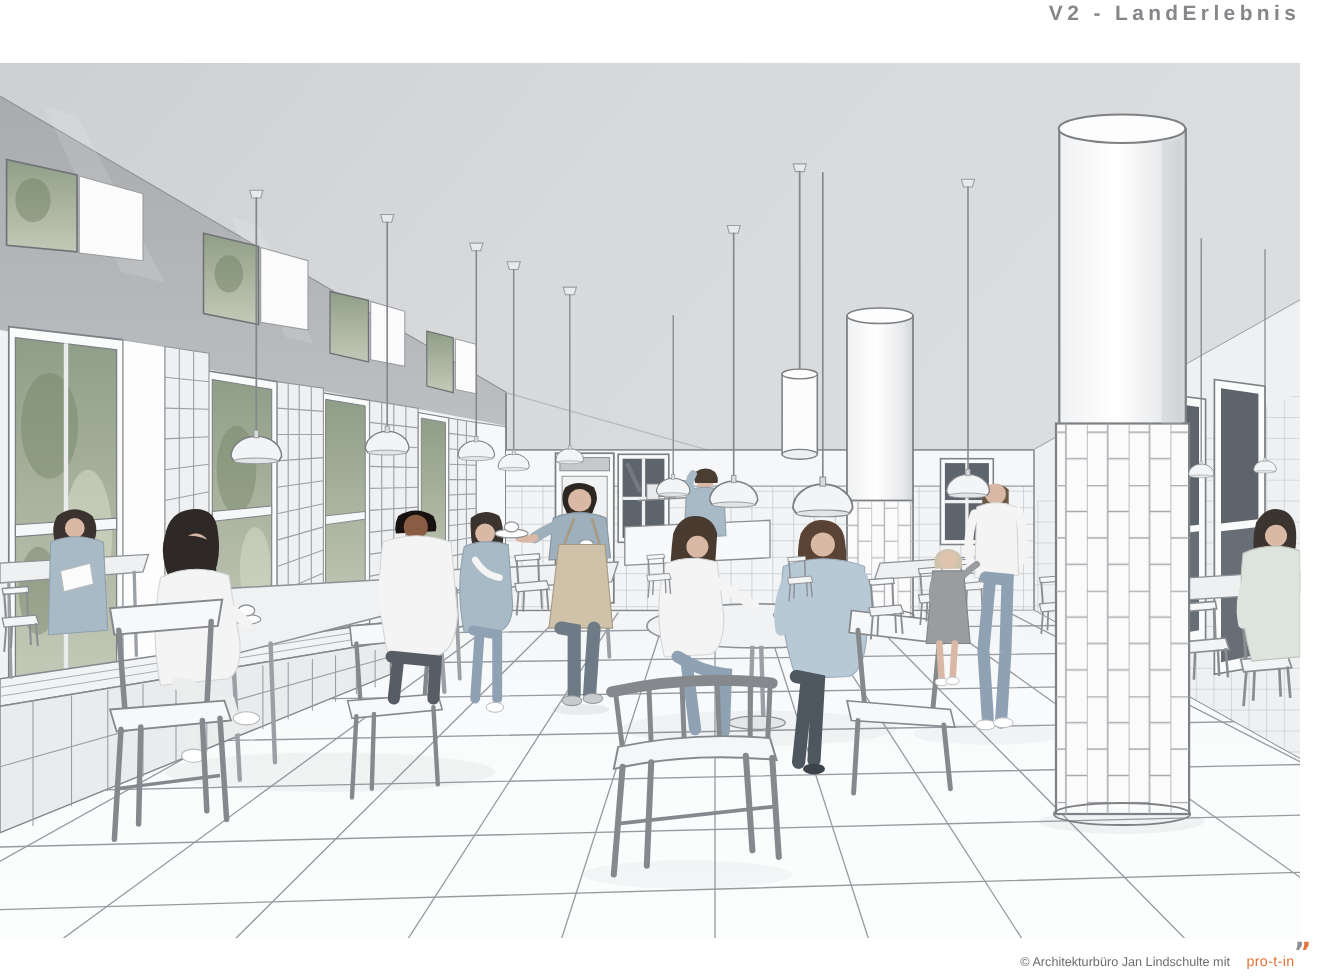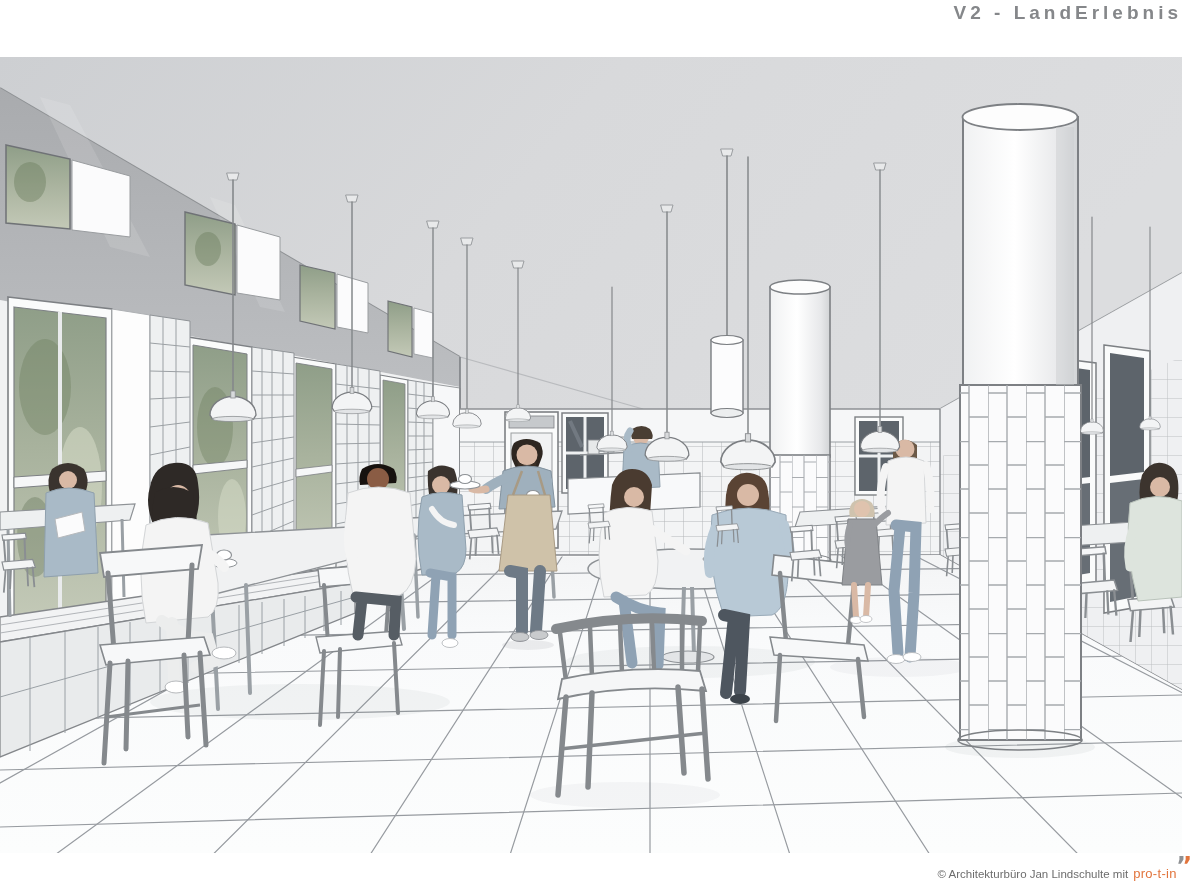--- a/index.html
+++ b/index.html
@@ -3,21 +3,21 @@
 <meta charset="utf-8">
 <style>
   html,body{margin:0;padding:0;background:#ffffff;}
   .page{position:relative;width:1200px;height:889px;background:#ffffff;overflow:hidden;
         font-family:"Liberation Sans",sans-serif;}
   .title{position:absolute;top:2px;right:18px;margin:0;font-size:19px;font-weight:bold;
          letter-spacing:4px;color:#85878a;white-space:nowrap;}
   .rendering{position:absolute;left:0;top:57px;width:1182px;height:796px;margin:0;}
   .rendering svg{display:block;width:100%;height:100%;}
   .footer{position:absolute;right:8px;bottom:8px;display:flex;align-items:baseline;white-space:nowrap;}
-  .copyright{font-size:11.5px;color:#6d6d6d;margin-right:5px;}
+  .copyright{font-size:11.5px;color:#6d6d6d;margin-right:15px;}
   .logo{font-size:13px;font-weight:normal;color:#e2743c;letter-spacing:.3px;}
   .qm{font-family:"DejaVu Sans",sans-serif;font-weight:bold;font-size:24px;line-height:0;}
   .q1{color:#8e9093;position:relative;top:-4px;}
   .q2{color:#e2743c;position:relative;top:-4px;margin-left:-3px;}
 </style>
 </head>
 <body>
 
 <div class="page">
 

